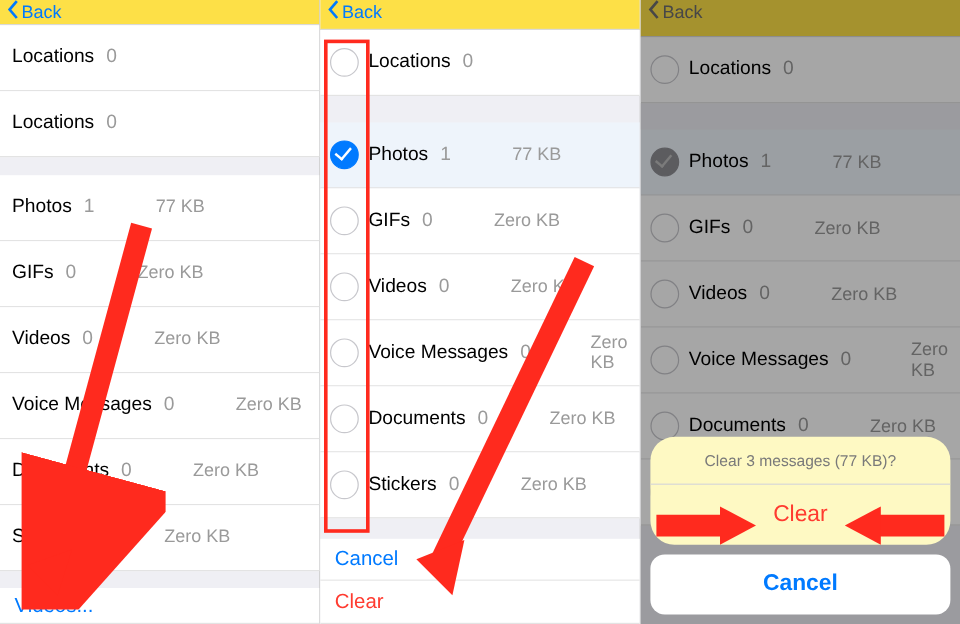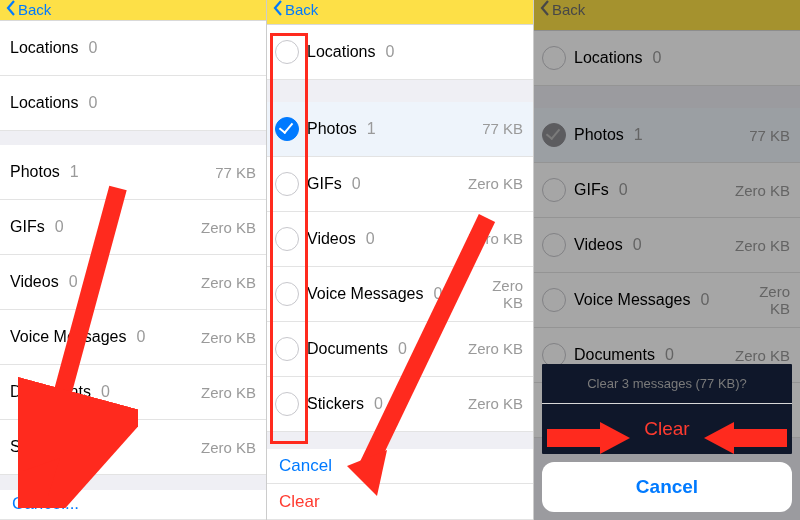--- a/index.html
+++ b/index.html
@@ -5,39 +5,39 @@
   html,body{margin:0;padding:0;font-family:-apple-system,"Helvetica Neue",Arial,sans-serif;background:#fff}
   #wrap{width:800px;height:520px;display:flex;position:relative;overflow:hidden}
   .pane{flex:1;position:relative;border-right:1px solid #ccc;background:#efeff4;display:flex;flex-direction:column}
   .pane:last-child{border-right:none}
   .hdr{height:30px;display:flex;align-items:flex-start;padding:0 6px;background:#fde047;border-bottom:1px solid #d9d9d9}
   .back{color:#007aff;font-size:15px;font-weight:500;display:flex;align-items:center;gap:2px}
   .back svg{width:10px;height:16px}
   .row{height:54px;background:#fff;border-bottom:1px solid #e3e3e3;display:flex;align-items:center;padding:0 10px;font-size:16px;position:relative}
   .row .label{flex:0 0 auto;color:#000}
   .row .count{width:60px;text-align:left;color:#9a9a9a;padding-left:10px}
-  .row .size{flex:1;text-align:right;color:#9a9a9a;font-size:15px}
+  .row .size{flex:1;color:#9a9a9a;font-size:15px}
   .gap{height:22px}
   .link-row{height:44px;background:#fff;border-bottom:1px solid #e3e3e3;display:flex;align-items:center;padding:0 12px;font-size:17px}
   .blue{color:#007aff}
   .red{color:#ff3b30}
   
   .radios .row{padding-left:40px}
   .radio{width:22px;height:22px;border-radius:50%;border:1.5px solid #c7c7cc;background:#fff;position:absolute;left:8px;top:50%;transform:translateY(-50%)}
   .radio.checked{background:#007aff;border-color:#007aff}
   .radio.checked::after{content:"";position:absolute;left:6px;top:2px;width:6px;height:11px;border:solid #fff;border-width:0 2.5px 2.5px 0;transform:rotate(40deg)}
   .radio.grey{background:#8e8e93;border-color:#8e8e93}
   .radio.grey::after{content:"";position:absolute;left:6px;top:2px;width:6px;height:11px;border:solid #bdbdbd;border-width:0 2.5px 2.5px 0;transform:rotate(40deg)}
   .highlight{background:#eef4fb}
   .radio-highlight{position:absolute;border:3px solid #ff2a1e;pointer-events:none}
   
   .dim{position:absolute;inset:0;background:rgba(0,0,0,.35)}
   .pane.dimmed .hdr .back{color:#6e6e6e}
   .sheet{position:absolute;left:8px;right:8px;bottom:8px;display:flex;flex-direction:column;gap:8px}
-  .sheet-card{background:#0f172a;border-radius:1px;overflow:hidden}
+  .sheet-card{background:#fef9c3;border-radius:20px;overflow:hidden}
   .sheet-msg{padding:12px;text-align:center;color:#7a7a7a;font-size:13px;border-bottom:1px solid #d8d8d8}
   .sheet-btn{padding:14px;text-align:center;font-size:19px}
   .sheet-cancel{background:#fff;border-radius:12px;padding:14px;text-align:center;font-size:19px;font-weight:600;color:#007aff}
   
   .arrow{position:absolute;pointer-events:none}
   .arrow svg{display:block}
 </style>
 </head>
 <body>
 
@@ -94,21 +94,21 @@
           <span class="size">Zero KB</span>
         </div>
         <div class="row">
           <span class="label">Stickers</span>
           <span class="count">0</span>
           <span class="size">Zero KB</span>
         </div>
       </div>
     <div class="gap"></div>
     <div class="link-row blue">
-      <span>Cancel...</span>
+      <span>Videos...</span>
     </div>
 
     <div class="arrow" style="left:18px;top:178px">
       <svg width="120" height="330">
           <defs>
             <marker id="ah1" markerWidth="10" markerHeight="10" refX="5" refY="5" orient="auto">
               <path d="M0 0 10 5 0 10z" fill="#ff2a1e"></path>
             </marker>
           </defs>
       <line x1="100" y1="10" x2="22" y2="298" stroke="#ff2a1e" stroke-width="18" marker-end="url(#ah1)"></line>

